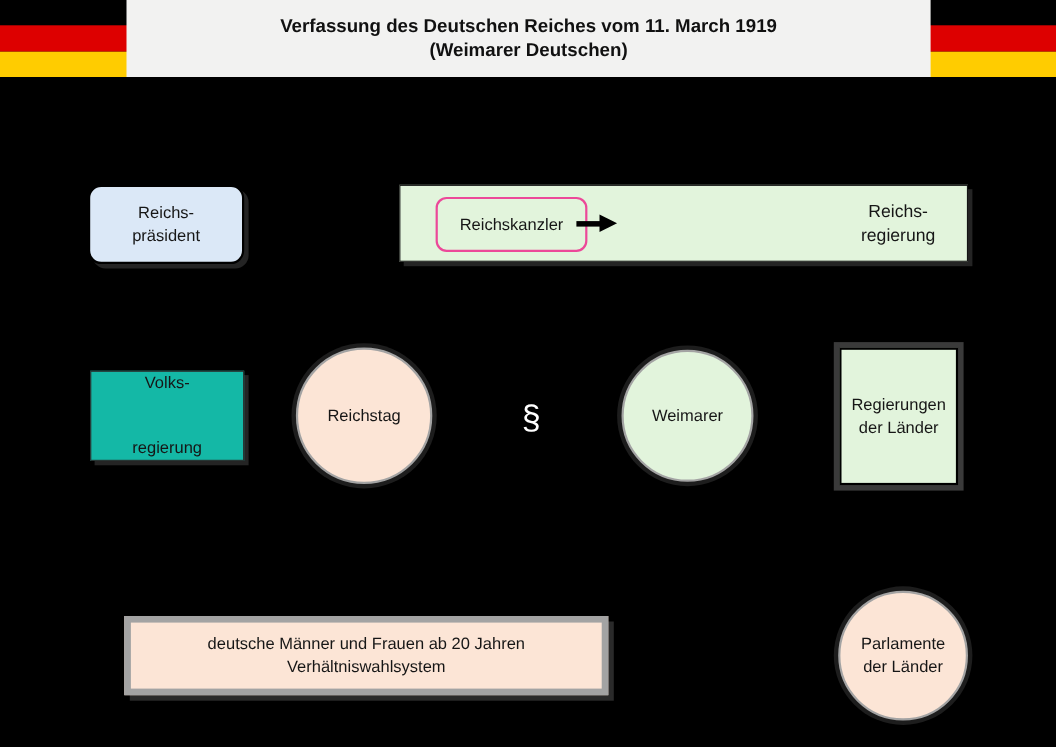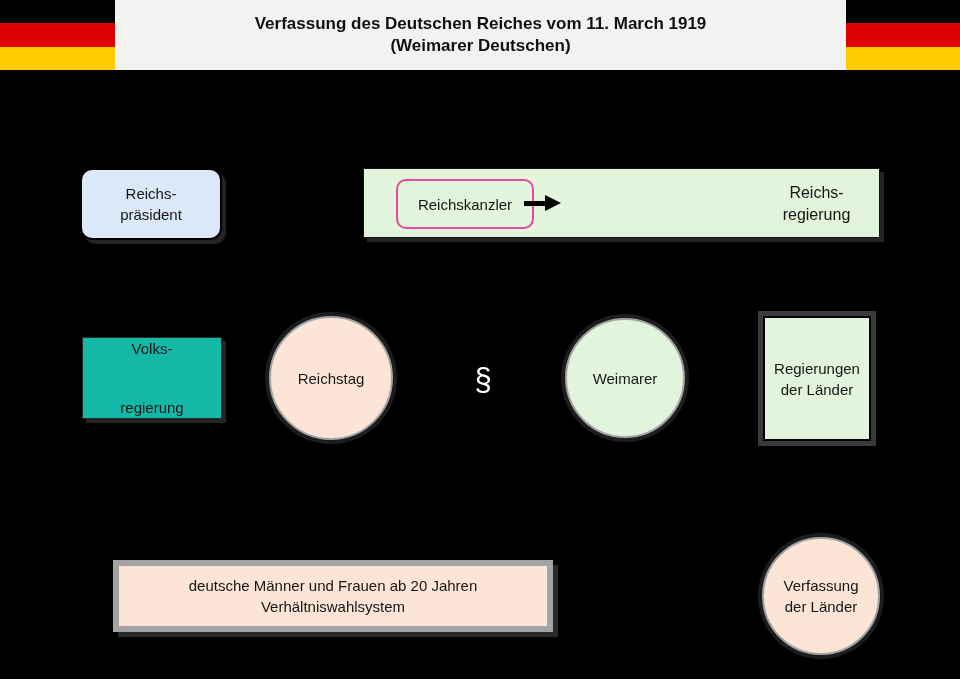--- a/index.html
+++ b/index.html
@@ -114,17 +114,17 @@
     <span>Regierungen</span>
     <span>der Länder</span>
   </div>
 
   <div id="wahlberechtigte" class="node" style="background-color: rgb(252, 229, 214);">
     <span>deutsche Männer und Frauen ab 20 Jahren</span>
     <span>Verhältniswahlsystem</span>
   </div>
 
   <div id="parlamente-laender" class="node circle" style="background-color: rgb(252, 229, 214);">
-    <span>Verfassung</span>
+    <span>Parlamente</span>
     <span>der Länder</span>
   </div>
 
 </div>
 
 </body></html>

